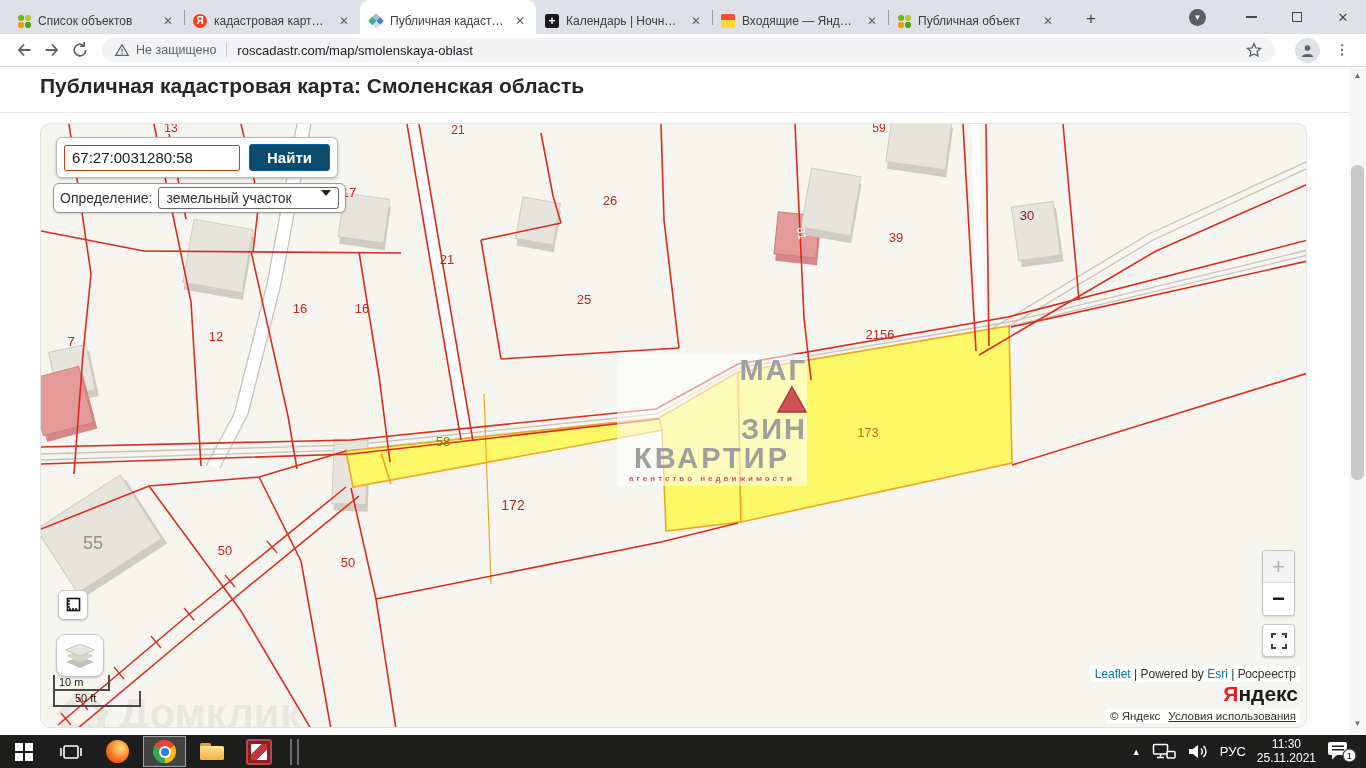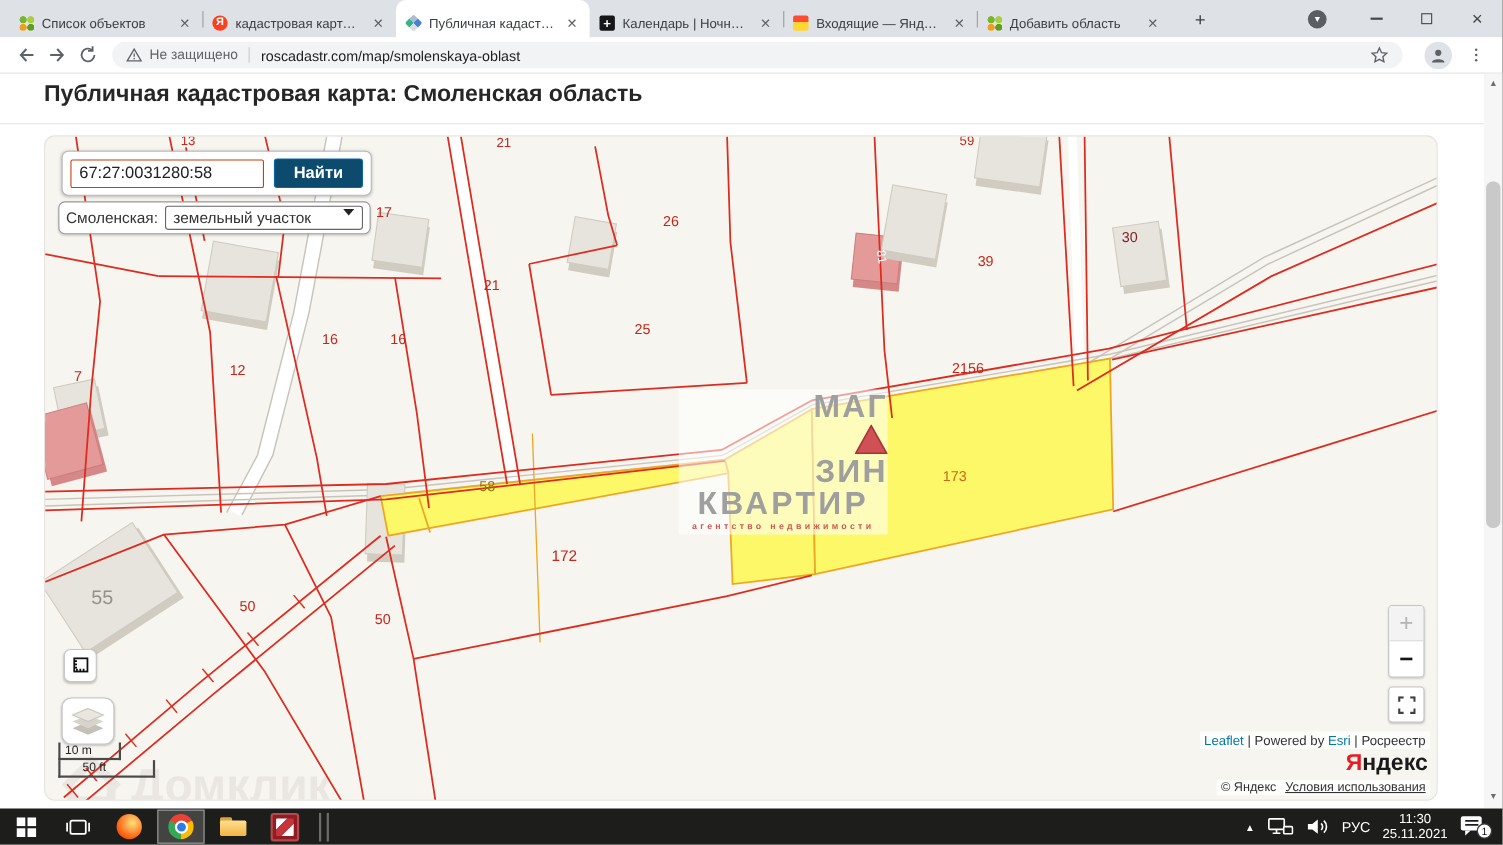--- a/index.html
+++ b/index.html
@@ -134,21 +134,21 @@
           <span class="tab-title">Календарь | Ночная х</span>
           <span class="tab-close">✕</span>
         </div>
         <div class="tab sep">
           <span class="fav fav-mail"></span>
           <span class="tab-title">Входящие — Яндекс.П</span>
           <span class="tab-close">✕</span>
         </div>
         <div class="tab sep">
           <span class="fav fav-dgis"></span>
-          <span class="tab-title">Добавить область</span>
+          <span class="tab-title">Публичная объект</span>
           <span class="tab-close">✕</span>
         </div>
       </div>
     <div class="newtab">+</div>
     <div class="winctl">
       <div class="tabsearch">▼</div>
       <div class="wbtn">
           <div class="min-bar"></div>
         </div>
       <div class="wbtn">
@@ -366,21 +366,21 @@
         <div class="wm-row2">КВАРТИР</div>
         <div class="wm-row3">агентство недвижимости</div>
       </div>
 
       <div class="searchbox">
         <input type="text" value="67:27:0031280:58" style="">
         <button class="find-btn">Найти</button>
       </div>
 
       <div class="filterbox">
-        <span>Смоленская:</span>
+        <span>Определение:</span>
         <div class="selectbox">
           <span>земельный участок</span>
           <span class="chev"></span>
         </div>
       </div>
 
       <div class="sq-btn ruler-btn">
         <svg width="18" height="18" viewBox="0 0 18 18">
           <rect x="3.5" y="2.5" width="12" height="12" fill="#fff" stroke="#111" stroke-width="1.6"></rect>
           <path d="M3.5,5 H6 M3.5,8 H6 M3.5,11 H6 M6,14.5 V12 M9,14.5 V12 M12,14.5 V12" stroke="#111" stroke-width="1.6"></path>

